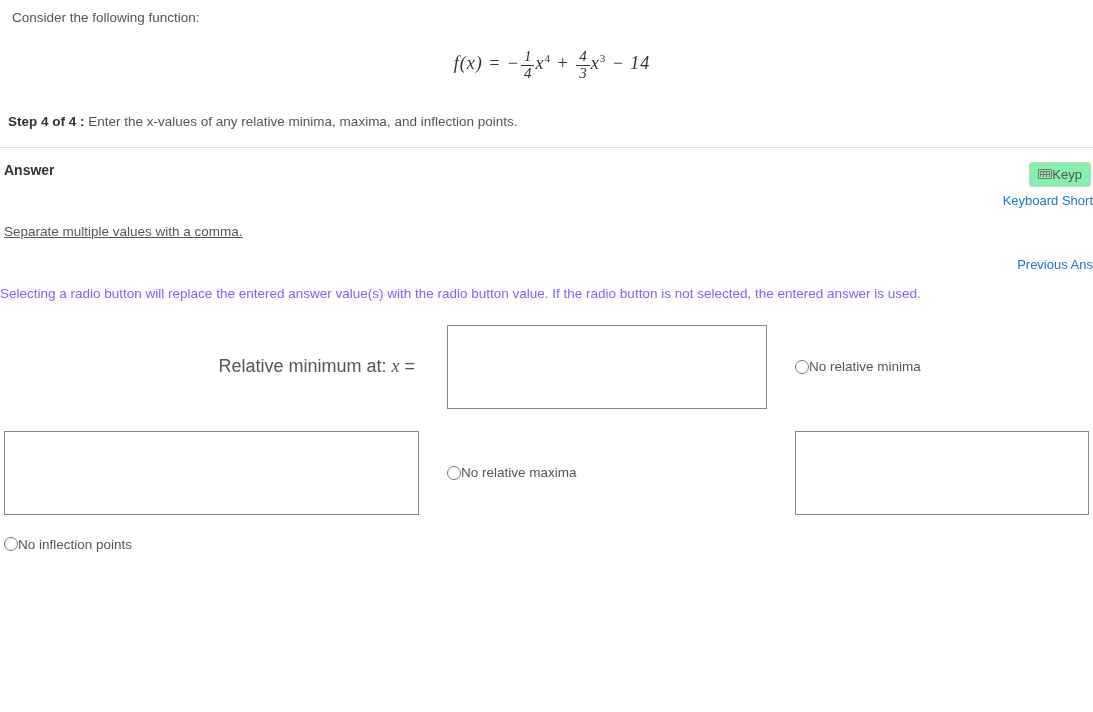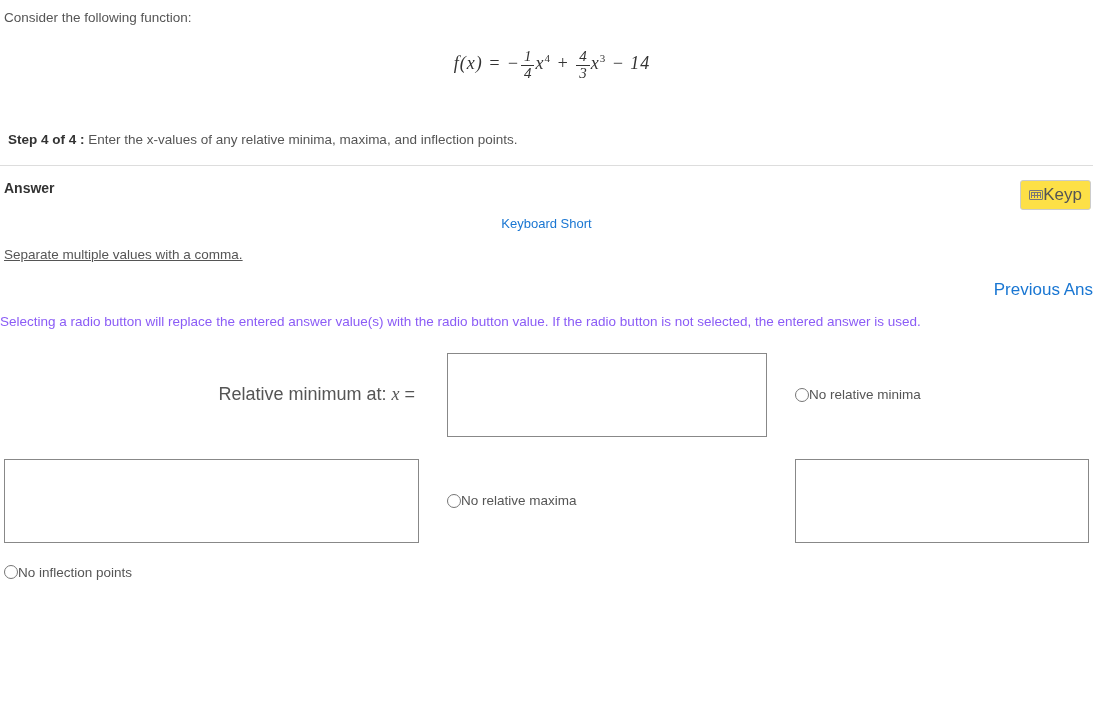--- a/index.html
+++ b/index.html
@@ -13,21 +13,21 @@
       color: #444;
       background: #fff;
       width: 1093px;
       height: 712px;
       overflow: hidden;
     }
     .container {
       padding: 0;
     }
     .question-intro {
-      padding: 10px 8px 0 4px;
+      padding: 10px 8px 0 12px;
       color: #555;
       font-size: 13.5px;
     }
     .equation-block {
       text-align: center;
       padding: 24px 0 24px 11px;
       font-family: "Times New Roman", serif;
       font-size: 18px;
       font-style: italic;
       color: #333;
@@ -53,21 +53,20 @@
     }
     .equation-block sup {
       font-size: 11px;
       vertical-align: super;
       font-style: normal;
     }
     .step-line {
       padding: 8px 8px 18px 8px;
       font-size: 13.5px;
       color: #555;
-      margin-top: 18px;
     }
     .step-line .step-label {
       font-weight: 600;
       color: #333;
     }
     .divider {
       border: none;
       border-top: 1px solid #ddd;
       margin: 0;
     }
@@ -79,23 +78,23 @@
     }
     .answer-label {
       font-weight: 600;
       color: #333;
       font-size: 14px;
     }
     .keyp-button {
       border: 1px solid #ccc;
       border-radius: 3px;
       padding: 4px 8px;
-      font-size: 17px;
-      color: #555;
-      background: #fde047;
+      font-size: 13px;
+      color: #555;
+      background: #86efac;
       display: inline-flex;
       align-items: center;
       gap: 0;
       cursor: pointer;
       margin-right: 2px;
     }
     .keyp-button .keyboard-icon {
       display: inline-block;
       width: 14px;
       height: 10px;
@@ -107,35 +106,35 @@
       content: '';
       position: absolute;
       top: 1px;
       left: 1px;
       right: 1px;
       bottom: 1px;
       background: linear-gradient(to right, #777 1px, transparent 1px) 0 0 / 3px 100%,
                   linear-gradient(to bottom, #777 1px, transparent 1px) 0 0 / 100% 3px;
     }
     .keyboard-short-link {
-      text-align: center;
+      text-align: right;
       color: #1976d2;
       font-size: 13px;
       padding: 0 0 8px 0;
     }
     .instruction {
       padding: 8px 4px 10px 4px;
       color: #555;
       font-size: 13.5px;
       text-decoration: underline;
     }
     .previous-ans {
       text-align: right;
       color: #1976d2;
-      font-size: 17px;
+      font-size: 13px;
       padding: 8px 0 10px 0;
     }
     .sub-instruction {
       padding: 4px 4px 24px 0;
       color: #8b5cf6;
       font-size: 13.5px;
     }
     .answer-grid {
       display: grid;
       grid-template-columns: 415px 320px auto;

